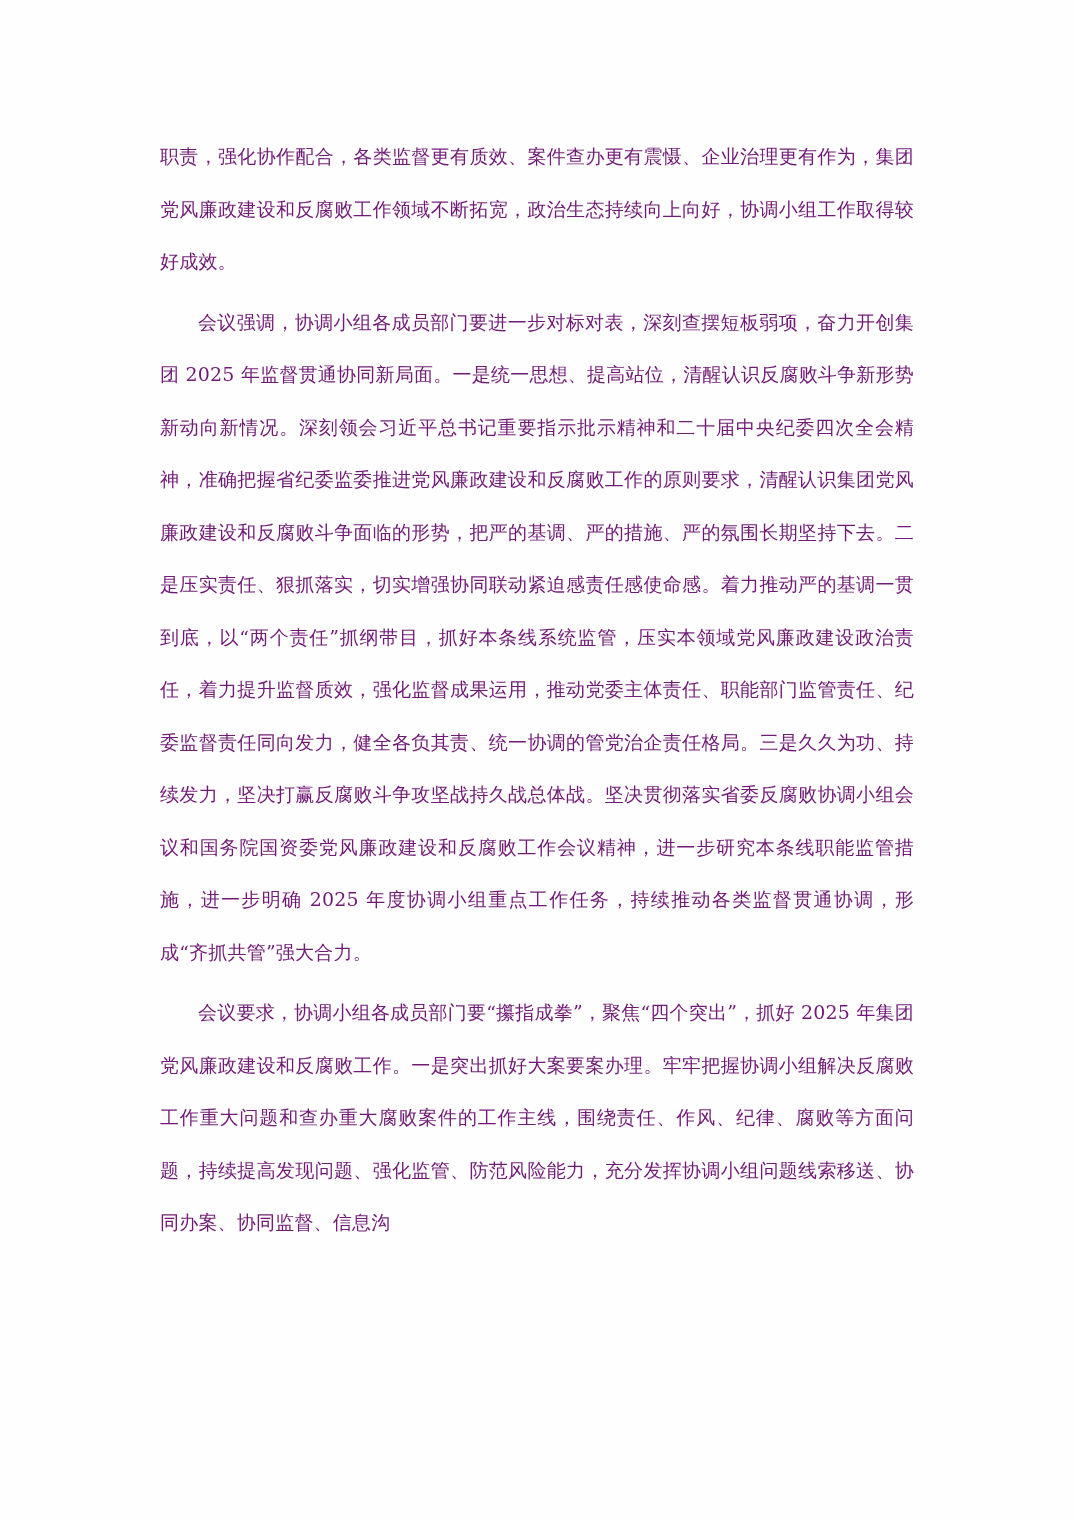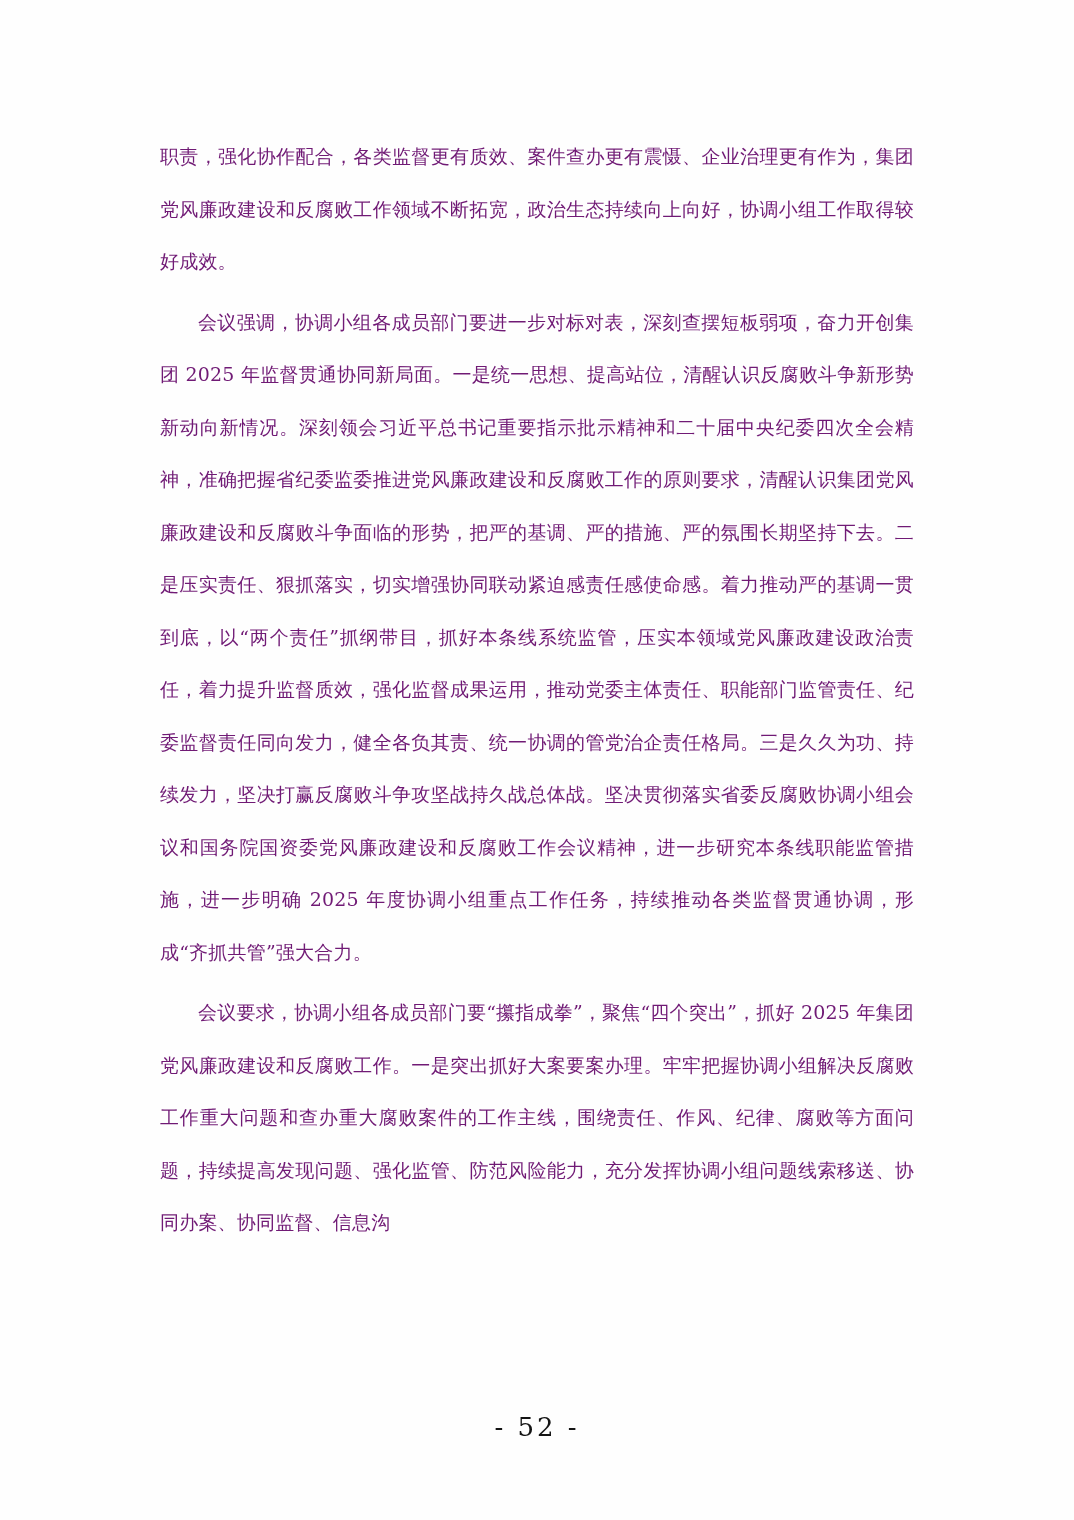--- a/index.html
+++ b/index.html
@@ -59,14 +59,13 @@
 </style>
 </head>
 <body>
 
 <div class="page">
   <div class="content">
     <p class="para">职责，强化协作配合，各类监督更有质效、案件查办更有震慑、企业治理更有作为，集团党风廉政建设和反腐败工作领域不断拓宽，政治生态持续向上向好，协调小组工作取得较好成效。</p>
     <p class="para indent">会议强调，协调小组各成员部门要进一步对标对表，深刻查摆短板弱项，奋力开创集团 2025 年监督贯通协同新局面。一是统一思想、提高站位，清醒认识反腐败斗争新形势新动向新情况。深刻领会习近平总书记重要指示批示精神和二十届中央纪委四次全会精神，准确把握省纪委监委推进党风廉政建设和反腐败工作的原则要求，清醒认识集团党风廉政建设和反腐败斗争面临的形势，把严的基调、严的措施、严的氛围长期坚持下去。二是压实责任、狠抓落实，切实增强协同联动紧迫感责任感使命感。着力推动严的基调一贯到底，以“两个责任”抓纲带目，抓好本条线系统监管，压实本领域党风廉政建设政治责任，着力提升监督质效，强化监督成果运用，推动党委主体责任、职能部门监管责任、纪委监督责任同向发力，健全各负其责、统一协调的管党治企责任格局。三是久久为功、持续发力，坚决打赢反腐败斗争攻坚战持久战总体战。坚决贯彻落实省委反腐败协调小组会议和国务院国资委党风廉政建设和反腐败工作会议精神，进一步研究本条线职能监管措施，进一步明确 2025 年度协调小组重点工作任务，持续推动各类监督贯通协调，形成“齐抓共管”强大合力。</p>
     <p class="para indent">会议要求，协调小组各成员部门要“攥指成拳”，聚焦“四个突出”，抓好 2025 年集团党风廉政建设和反腐败工作。一是突出抓好大案要案办理。牢牢把握协调小组解决反腐败工作重大问题和查办重大腐败案件的工作主线，围绕责任、作风、纪律、腐败等方面问题，持续提高发现问题、强化监管、防范风险能力，充分发挥协调小组问题线索移送、协同办案、协同监督、信息沟</p>
   </div>
-  <div class="footer">- 52 -</div>
 </div>
 
 </body></html>

